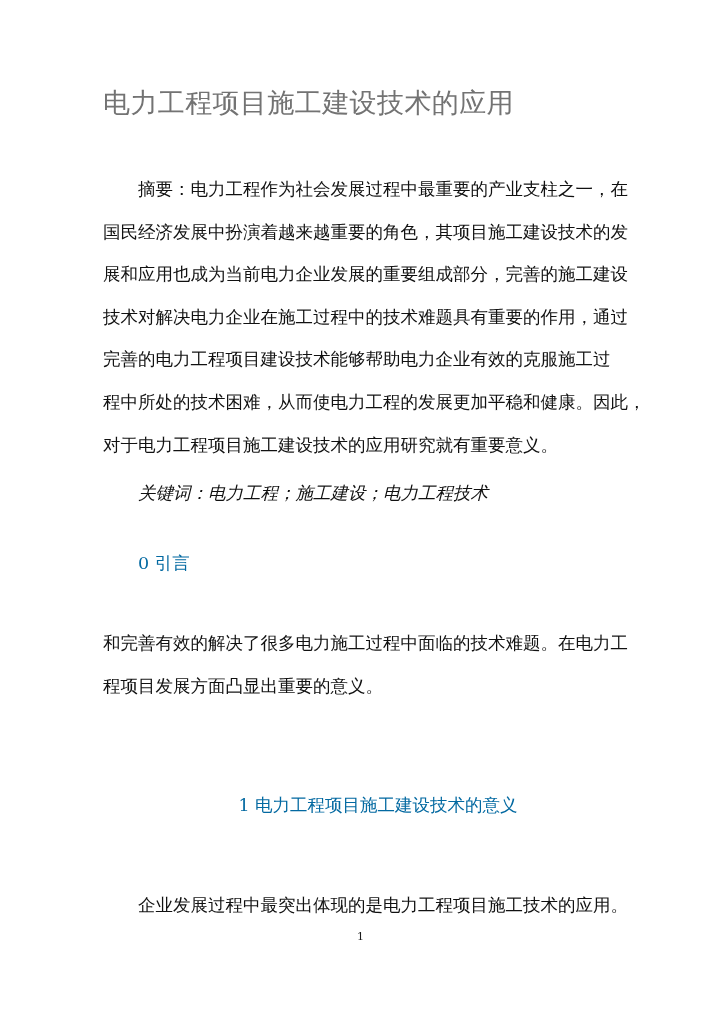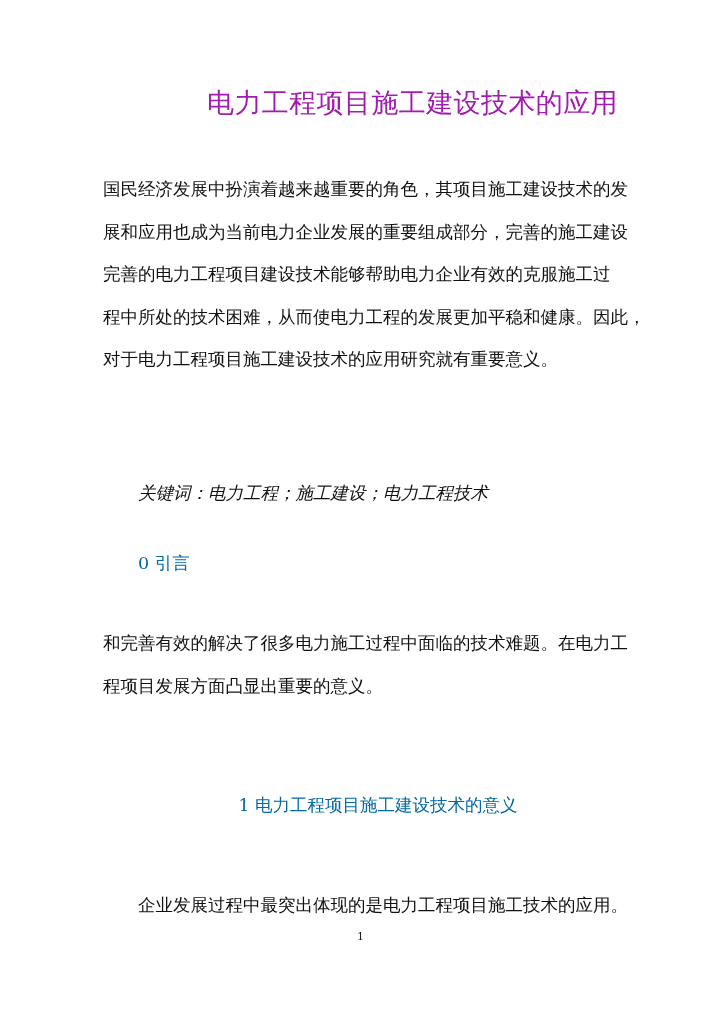--- a/index.html
+++ b/index.html
@@ -30,26 +30,26 @@
   }
 
   
   .doc-title {
     margin: 0;
     padding: 0;
     position: absolute;
     left: 0;
     top: 86px;
     width: 515px;
-    text-align: right;
+    text-align: left;
     font-size: 27px;
     line-height: 34px;
     font-weight: 400;
     letter-spacing: 0.4px;
-    color: #a21caf;
+    color: #737373;
     font-family: "DejaVu Serif", "Liberation Serif", serif;
   }
 
   
   .para-block {
     position: absolute;
     left: 0;
     width: 515px;
     font-size: 17.5px;
     line-height: 42.6px;
@@ -120,22 +120,24 @@
 </head>
 <body>
 
 <div class="page">
 
   <div class="content">
 
     <h1 class="doc-title">电力工程项目施工建设技术的应用</h1>
 
     <div class="para-block abstract">
+      <span class="ln indent">摘要：电力工程作为社会发展过程中最重要的产业支柱之一，在</span>
       <span class="ln">国民经济发展中扮演着越来越重要的角色，其项目施工建设技术的发</span>
       <span class="ln">展和应用也成为当前电力企业发展的重要组成部分，完善的施工建设</span>
+      <span class="ln">技术对解决电力企业在施工过程中的技术难题具有重要的作用，通过</span>
       <span class="ln">完善的电力工程项目建设技术能够帮助电力企业有效的克服施工过</span>
       <span class="ln">程中所处的技术困难，从而使电力工程的发展更加平稳和健康。因此，</span>
       <span class="ln">对于电力工程项目施工建设技术的应用研究就有重要意义。</span>
     </div>
 
     <div class="keywords kw">关键词：电力工程；施工建设；电力工程技术</div>
 
     <div class="sec-head head-0">0 引言</div>
 
     <div class="para-block intro">

